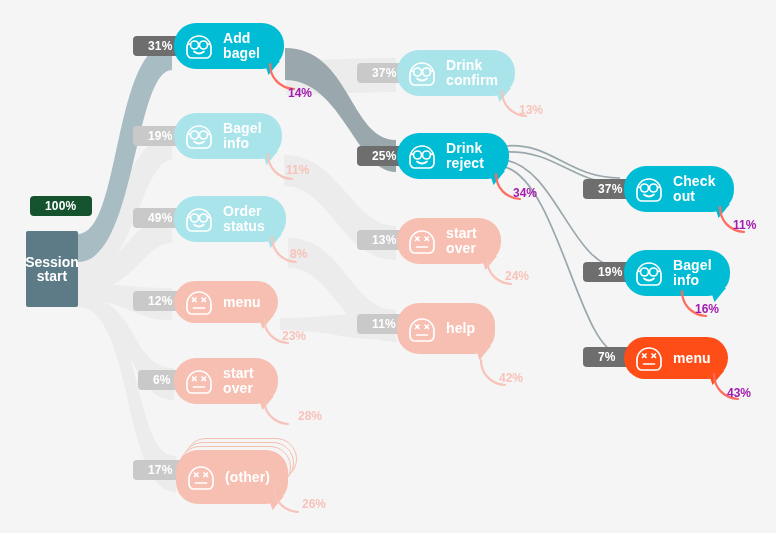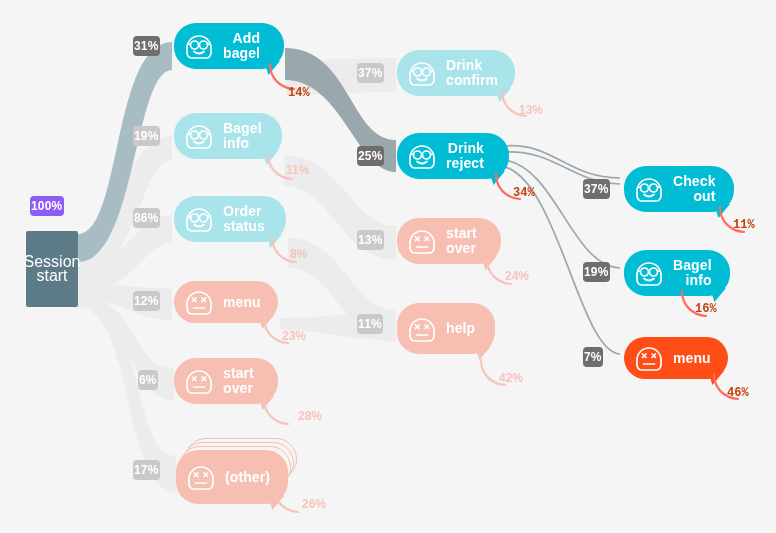--- a/index.html
+++ b/index.html
@@ -12,28 +12,28 @@
   #stage{position:absolute;inset:0;width:776px;height:533px;}
   #flows{position:absolute;left:0;top:0;width:776px;height:533px;}
 
   
   .badge{
     position:absolute;
     height:20px;line-height:20px;
     border-radius:4px;
     color:#fff;font-size:12px;font-weight:bold;
     text-align:center;
-    padding:0 1px;
+    padding:0 15px;
     white-space:nowrap;
     box-sizing:border-box;
     letter-spacing:.2px;
   }
   .badge.sel{background:#6e6e6e;}
   .badge.dim{background:#c9c9c9;}
-  .badge.start{background:#8b5cf6;}
+  .badge.start{background:#14532d;}
 
   
   .node{
     position:absolute;
     display:flex;align-items:center;
     border-radius:22px;
     box-sizing:border-box;
     padding-left:8px;
   }
   .node .tail{
@@ -45,53 +45,53 @@
     width:34px;height:34px;flex:0 0 34px;
     margin-right:7px;
   }
   .node .lbl{
     font-size:14px;font-weight:bold;color:#fff;
     line-height:15px;white-space:pre-line;
     letter-spacing:.1px;
   }
 
   
-  .n-cyan{background:#00bcd4;text-align:right;}
+  .n-cyan{background:#00bcd4;}
   .n-cyan .tail{background:#00bcd4;}
   .n-cyan-dim{background:#a8e4ea;}
   .n-cyan-dim .tail{background:#a8e4ea;}
   .n-cyan-dim .lbl{color:#ffffff;}
   .n-salmon{background:#f6bfb1;}
   .n-salmon .tail{background:#f6bfb1;}
   .n-orange{background:#ff4d17;}
   .n-orange .tail{background:#ff4d17;}
 
   
   .stack{position:absolute;}
 
   
   .exit{position:absolute;}
   .exit svg{display:block;overflow:visible;}
   .exit .pct{
     position:absolute;font-size:12px;font-weight:bold;white-space:nowrap;
   }
-  .exit.sel .pct{color:#c2410c;font-family:Liberation Mono, monospace;}
+  .exit.sel .pct{color:#a21caf;}
   .exit.dim .pct{color:#f7c3ba;}
 
   
   #start-block{
     position:absolute;
     background:#5d7b87;
     border-radius:2px;
     display:flex;align-items:center;justify-content:center;
     text-align:center;
   }
   #start-block .lbl{
-    color:#fff;font-size:16px;line-height:14px;white-space:pre-line;
-    font-weight:normal;
+    color:#fff;font-size:14px;line-height:14px;white-space:pre-line;
+    font-weight:bold;
   }
 </style>
 </head>
 <body>
 
 <div id="stage">
 
   <svg id="flows" viewBox="0 0 776 533">
     <g fill="#ececec">
       <path d="M78,252 C118,252 120,136 172,136 L172,160 C140,160 136,278 78,278 Z"></path>
@@ -162,21 +162,21 @@
         <span class="lbl">Bagel
 info</span>
         <span class="tail"></span>
       </div>
       <div class="exit dim" style="left: 266px; top: 154px;">
         <svg width="34" height="30" viewBox="0 0 34 30">
           <path d="M2 0 C2 14 12 24 26 25" fill="none" stroke="#f7c3ba" stroke-width="2.2" stroke-linecap="round"></path>
         </svg>
         <span class="pct" style="left: 20px; top: 9px;">11%</span>
       </div>
-      <div class="badge dim" style="left: 133px; top: 208px;">86%</div>
+      <div class="badge dim" style="left: 133px; top: 208px;">49%</div>
       <div class="node n-cyan-dim" style="left: 174px; top: 196px; width: 112px; height: 46px;">
         <span class="face"><svg viewBox="0 0 34 34">
             <path d="M5 19 a12 12 0 0 1 24 0 v5 a5 5 0 0 1 -5 5 h-14 a5 5 0 0 1 -5 -5 z" fill="none" stroke="#ffffff" stroke-width="1.7"></path>
             <circle cx="12.5" cy="16" r="4" fill="none" stroke="#ffffff" stroke-width="1.7"></circle>
             <circle cx="21.5" cy="16" r="4" fill="none" stroke="#ffffff" stroke-width="1.7"></circle>
             <path d="M16.5 16 h1" stroke="#ffffff" stroke-width="1.7"></path>
             <path d="M5.5 15.2 h3" stroke="#ffffff" stroke-width="1.7"></path>
             <path d="M25.5 15.2 h3" stroke="#ffffff" stroke-width="1.7"></path>
             <path d="M12 22.5 q5 4 10 0" fill="none" stroke="#ffffff" stroke-width="1.7" stroke-linecap="round"></path>
           </svg></span>
@@ -372,16 +372,16 @@
             <path d="M20 13 l3.5 3.5 M23.5 13 l-3.5 3.5" stroke="#ffffff" stroke-width="1.7" stroke-linecap="round"></path>
             <path d="M11.5 23 h11" stroke="#ffffff" stroke-width="1.7" stroke-linecap="round"></path>
           </svg></span>
         <span class="lbl">menu</span>
         <span class="tail"></span>
       </div>
       <div class="exit sel" style="left: 712px; top: 374px;">
         <svg width="34" height="30" viewBox="0 0 34 30">
           <path d="M2 0 C2 14 12 24 26 25" fill="none" stroke="#ff6b5e" stroke-width="2.2" stroke-linecap="round"></path>
         </svg>
-        <span class="pct" style="left: 15px; top: 12px;">46%</span>
+        <span class="pct" style="left: 15px; top: 12px;">43%</span>
       </div>
     </div>
 </div>
 
 </body></html>

